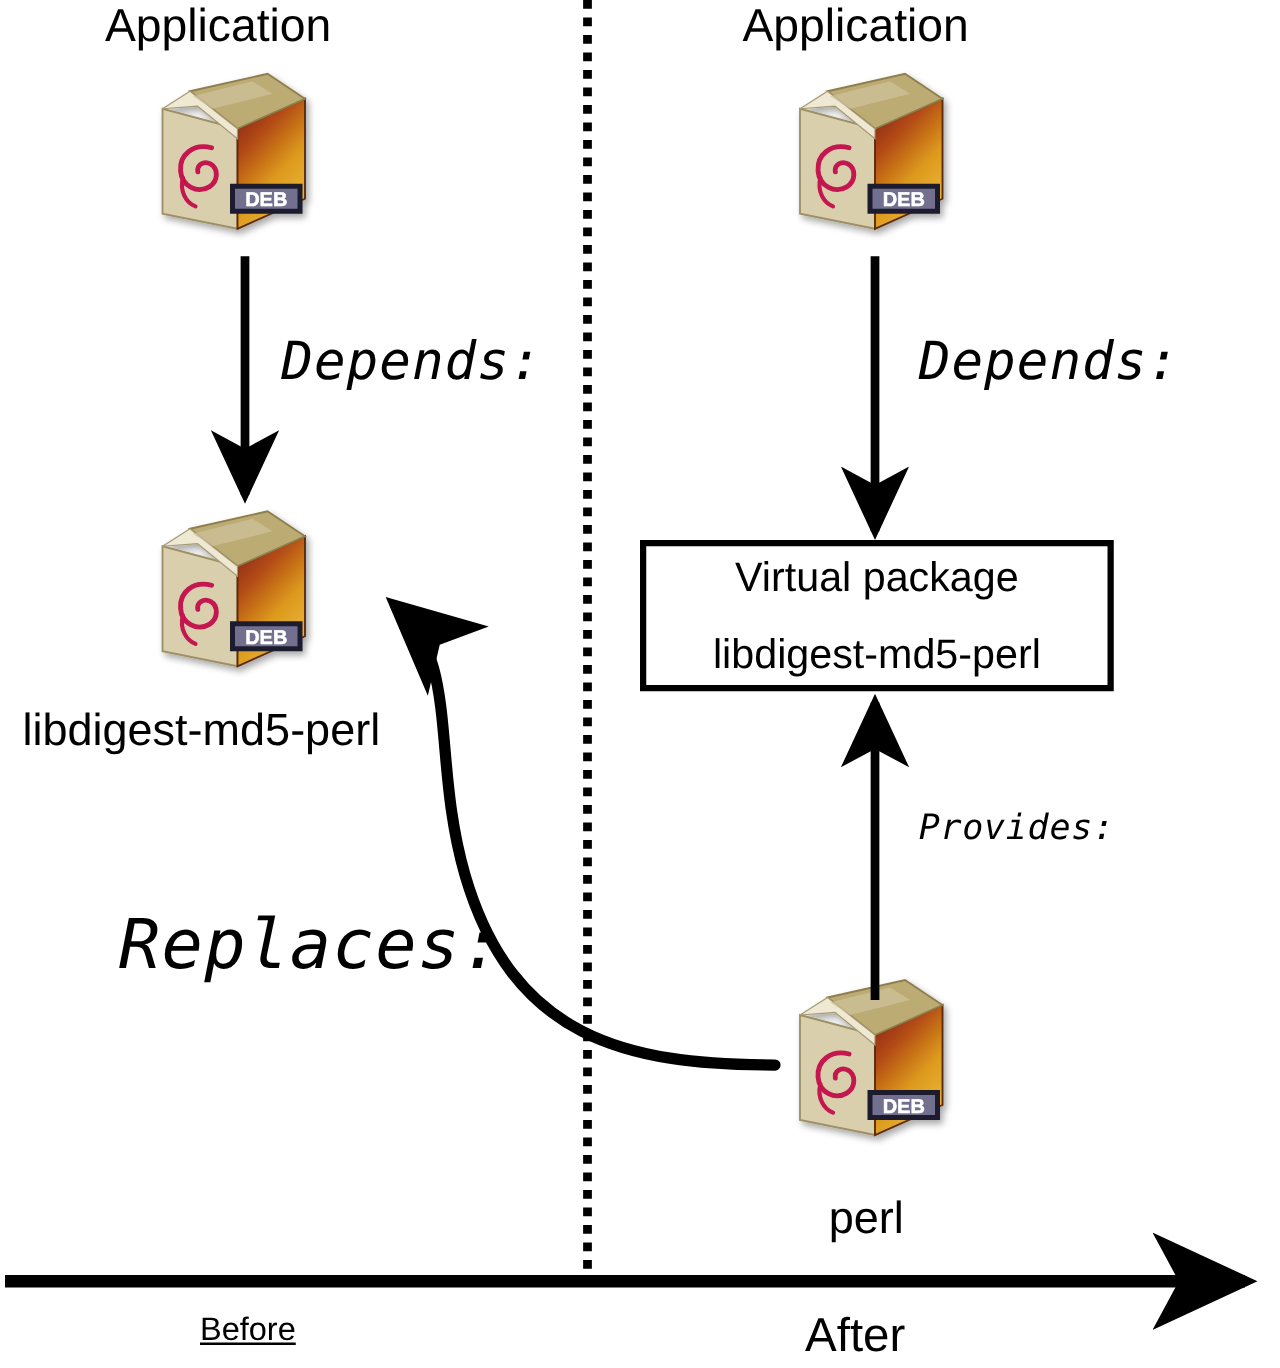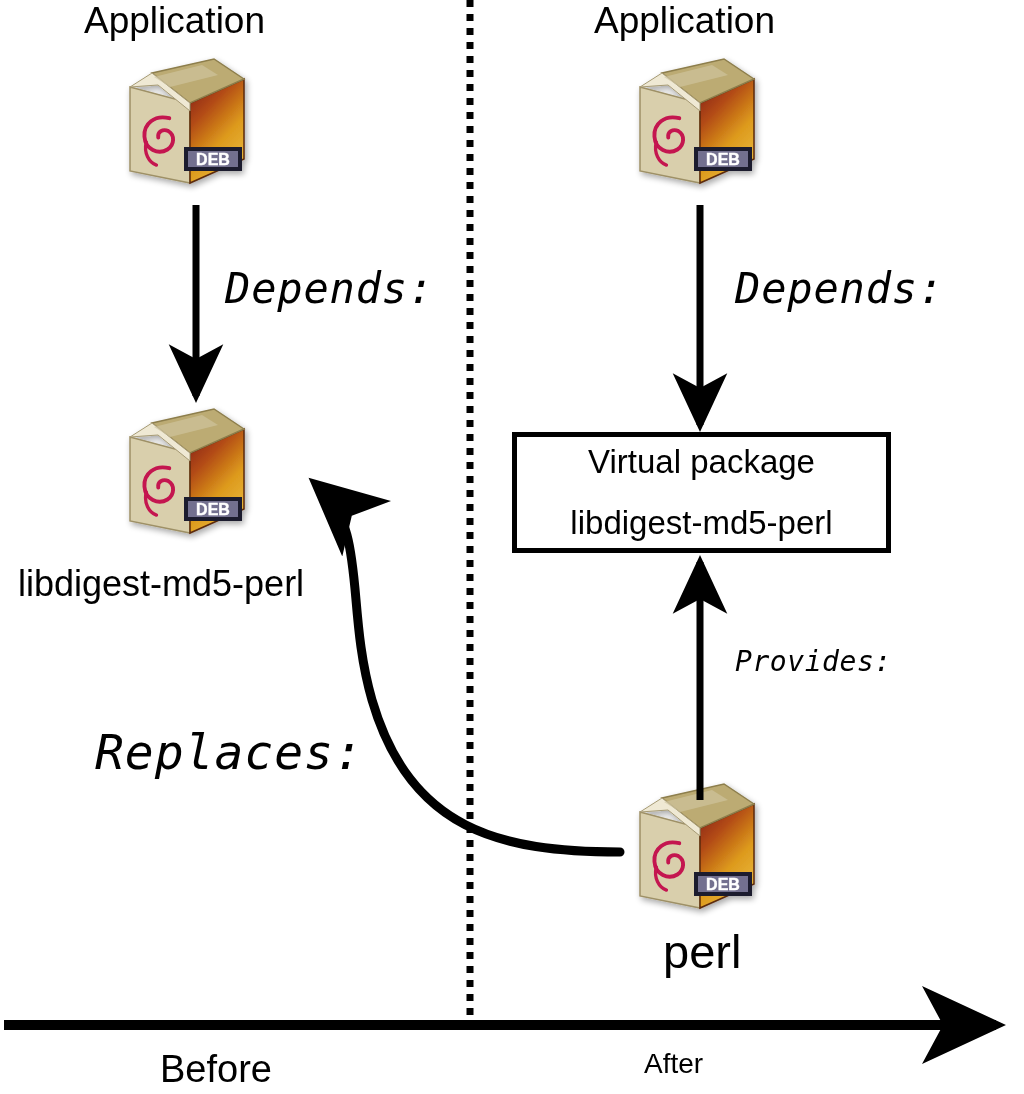--- a/index.html
+++ b/index.html
@@ -195,29 +195,29 @@
 
     <line x1="4" y1="1025" x2="996" y2="1025" stroke="#000000" stroke-width="10" marker-end="url(#ah)"></line>
   </svg>
 
   <div class="lbl mono" style="left:225px; top:268px; font-size:42px;">Depends:</div>
 
   <div class="lbl mono" style="left:735px; top:268px; font-size:42px;">Depends:</div>
 
   <div class="lbl mono" style="left:735px; top:648px; font-size:28px;">Provides:</div>
 
-  <div class="lbl mono" style="left:95px; top:728px; font-size:48px;">Replaces:</div>
+  <div class="lbl mono" style="left:95px; top:728px; font-size:55px;">Replaces:</div>
 
 
   <div class="lbl sans" style="left:18px; top:566px; font-size:36px;">libdigest-md5-perl</div>
 
-  <div class="lbl sans" style="left:663px; top:928px; font-size:47px;">perl</div>
+  <div class="lbl sans" style="left:663px; top:956px; font-size:36px;">perl</div>
 
   <div class="vbox sans" style="left:512px; top:432px; width:379px; height:121px; font-size:33px;gap:25px;">
     <span>Virtual package</span>
     <span>libdigest-md5-perl</span>
   </div>
 
-  <div class="lbl sans" style="left:160px; top:1050px; font-size:38px;">Before</div>
-
-  <div class="lbl sans" style="left:644px; top:1050px; font-size:28px;">After</div>
+  <div class="lbl sans" style="left:160px; top:1050px; font-size:26px;text-decoration:underline;">Before</div>
+
+  <div class="lbl sans" style="left:644px; top:1050px; font-size:38px;">After</div>
 
 </div>
 
 </body></html>

